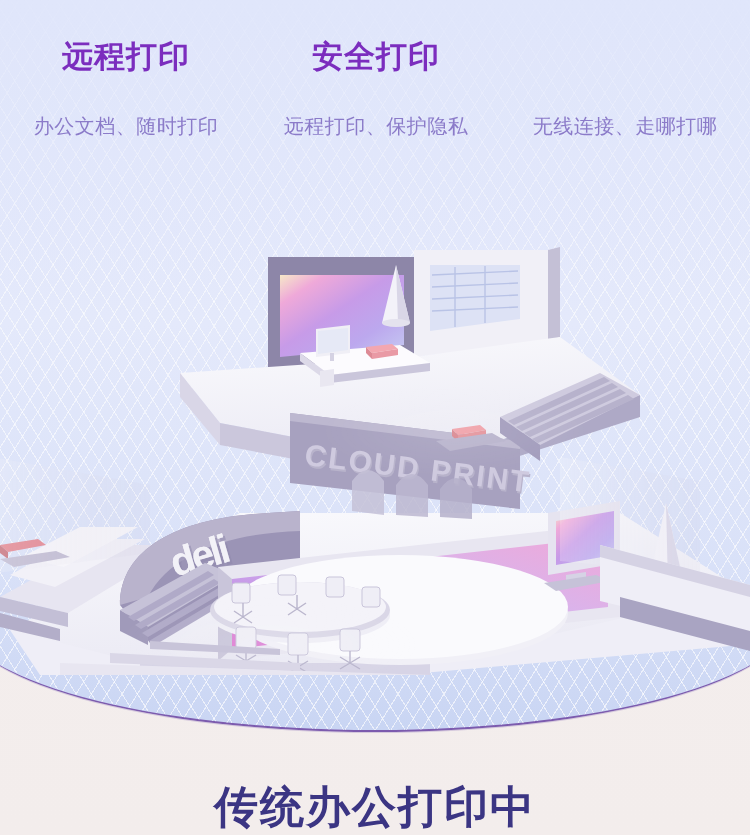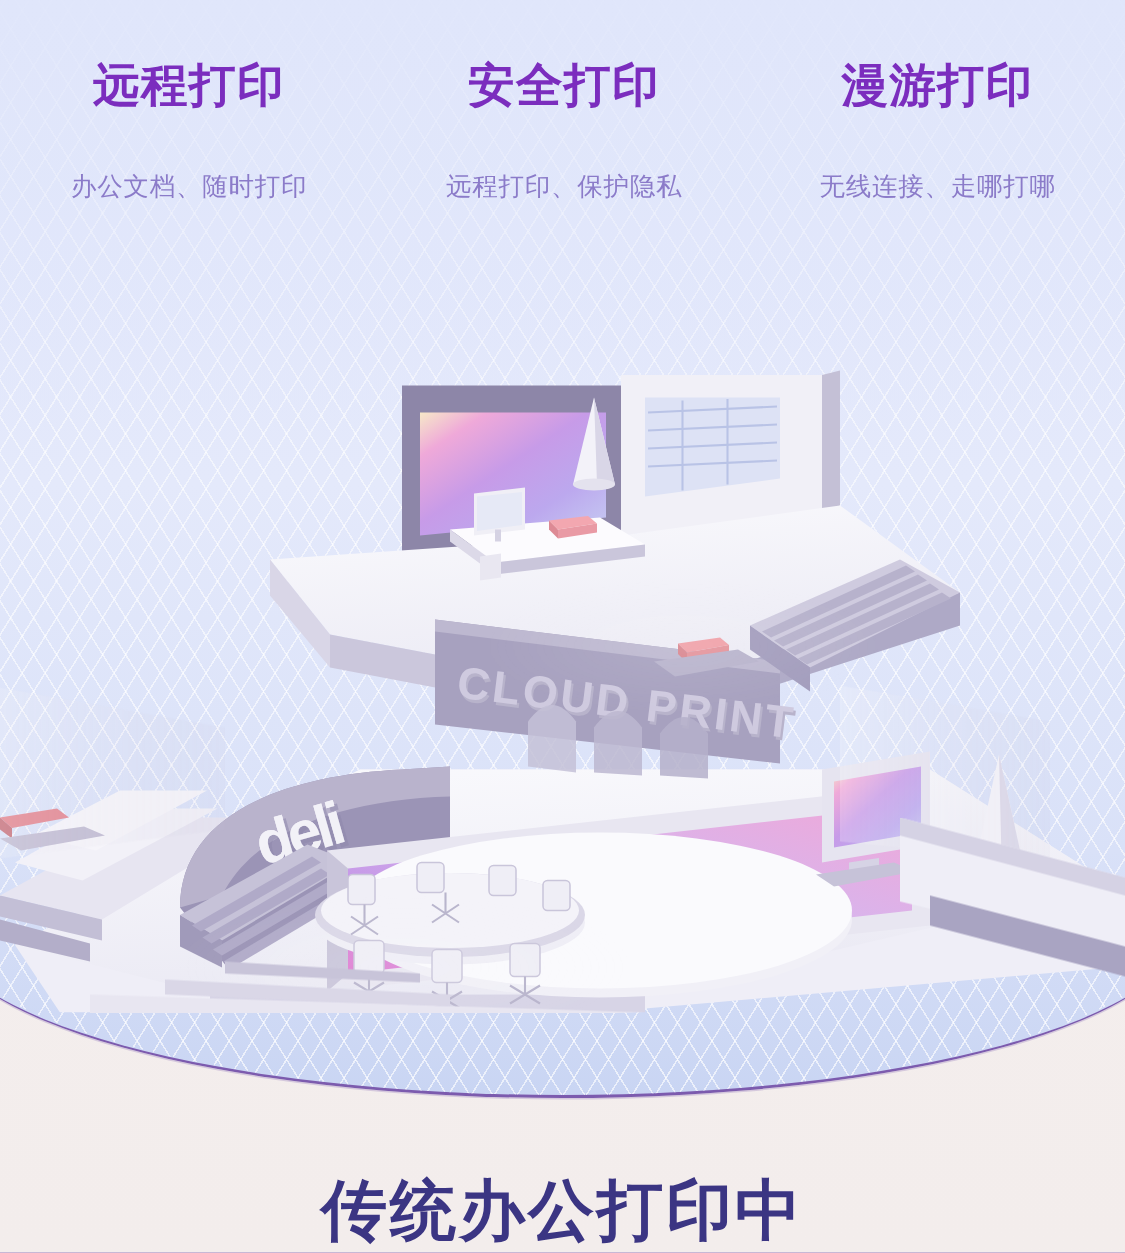--- a/index.html
+++ b/index.html
@@ -49,21 +49,21 @@
   .headcol.c3{flex:0 0 250px;}
   .h-title{
     font-size:31px;font-weight:700;color:#7B2DBE;letter-spacing:1px;
     line-height:1.1;white-space:nowrap;
   }
   .subrow{position:absolute;left:0;top:113px;width:750px;display:flex;}
   .subcol{flex:1;text-align:center;}
   .subcol.c1{flex:0 0 252px;}
   .subcol.c2{flex:0 0 248px;}
   .subcol.c3{flex:0 0 250px;text-align:center;}
-  .h-sub{font-size:17px;font-weight:400;color:#8B7BC9;letter-spacing:.5px;white-space:nowrap;}
+  .h-sub{font-size:20px;font-weight:400;color:#8B7BC9;letter-spacing:.5px;white-space:nowrap;}
 
   
   .scene{position:absolute;left:0;top:245px;width:750px;height:430px;}
   .scene svg{display:block;}
 
   
   .bottom-caption{
     position:absolute;left:0;top:778px;width:750px;text-align:center;
     font-size:44px;font-weight:700;color:#3B3583;letter-spacing:2px;
     white-space:nowrap;
@@ -78,23 +78,20 @@
 
   <div class="panel-top"></div>
   <div class="panel-top-wash"></div>
 
   <div class="headrow">
     <div class="headcol c1">
       <div class="h-title">远程打印</div>
     </div>
     <div class="headcol c2">
       <div class="h-title">安全打印</div>
-    </div>
-    <div class="headcol c3">
-      <div class="h-title">漫游打印</div>
     </div>
   </div>
 
   <div class="subrow">
     <div class="subcol c1">
       <div class="h-sub">办公文档、随时打印</div>
     </div>
     <div class="subcol c2">
       <div class="h-sub">远程打印、保护隐私</div>
     </div>

